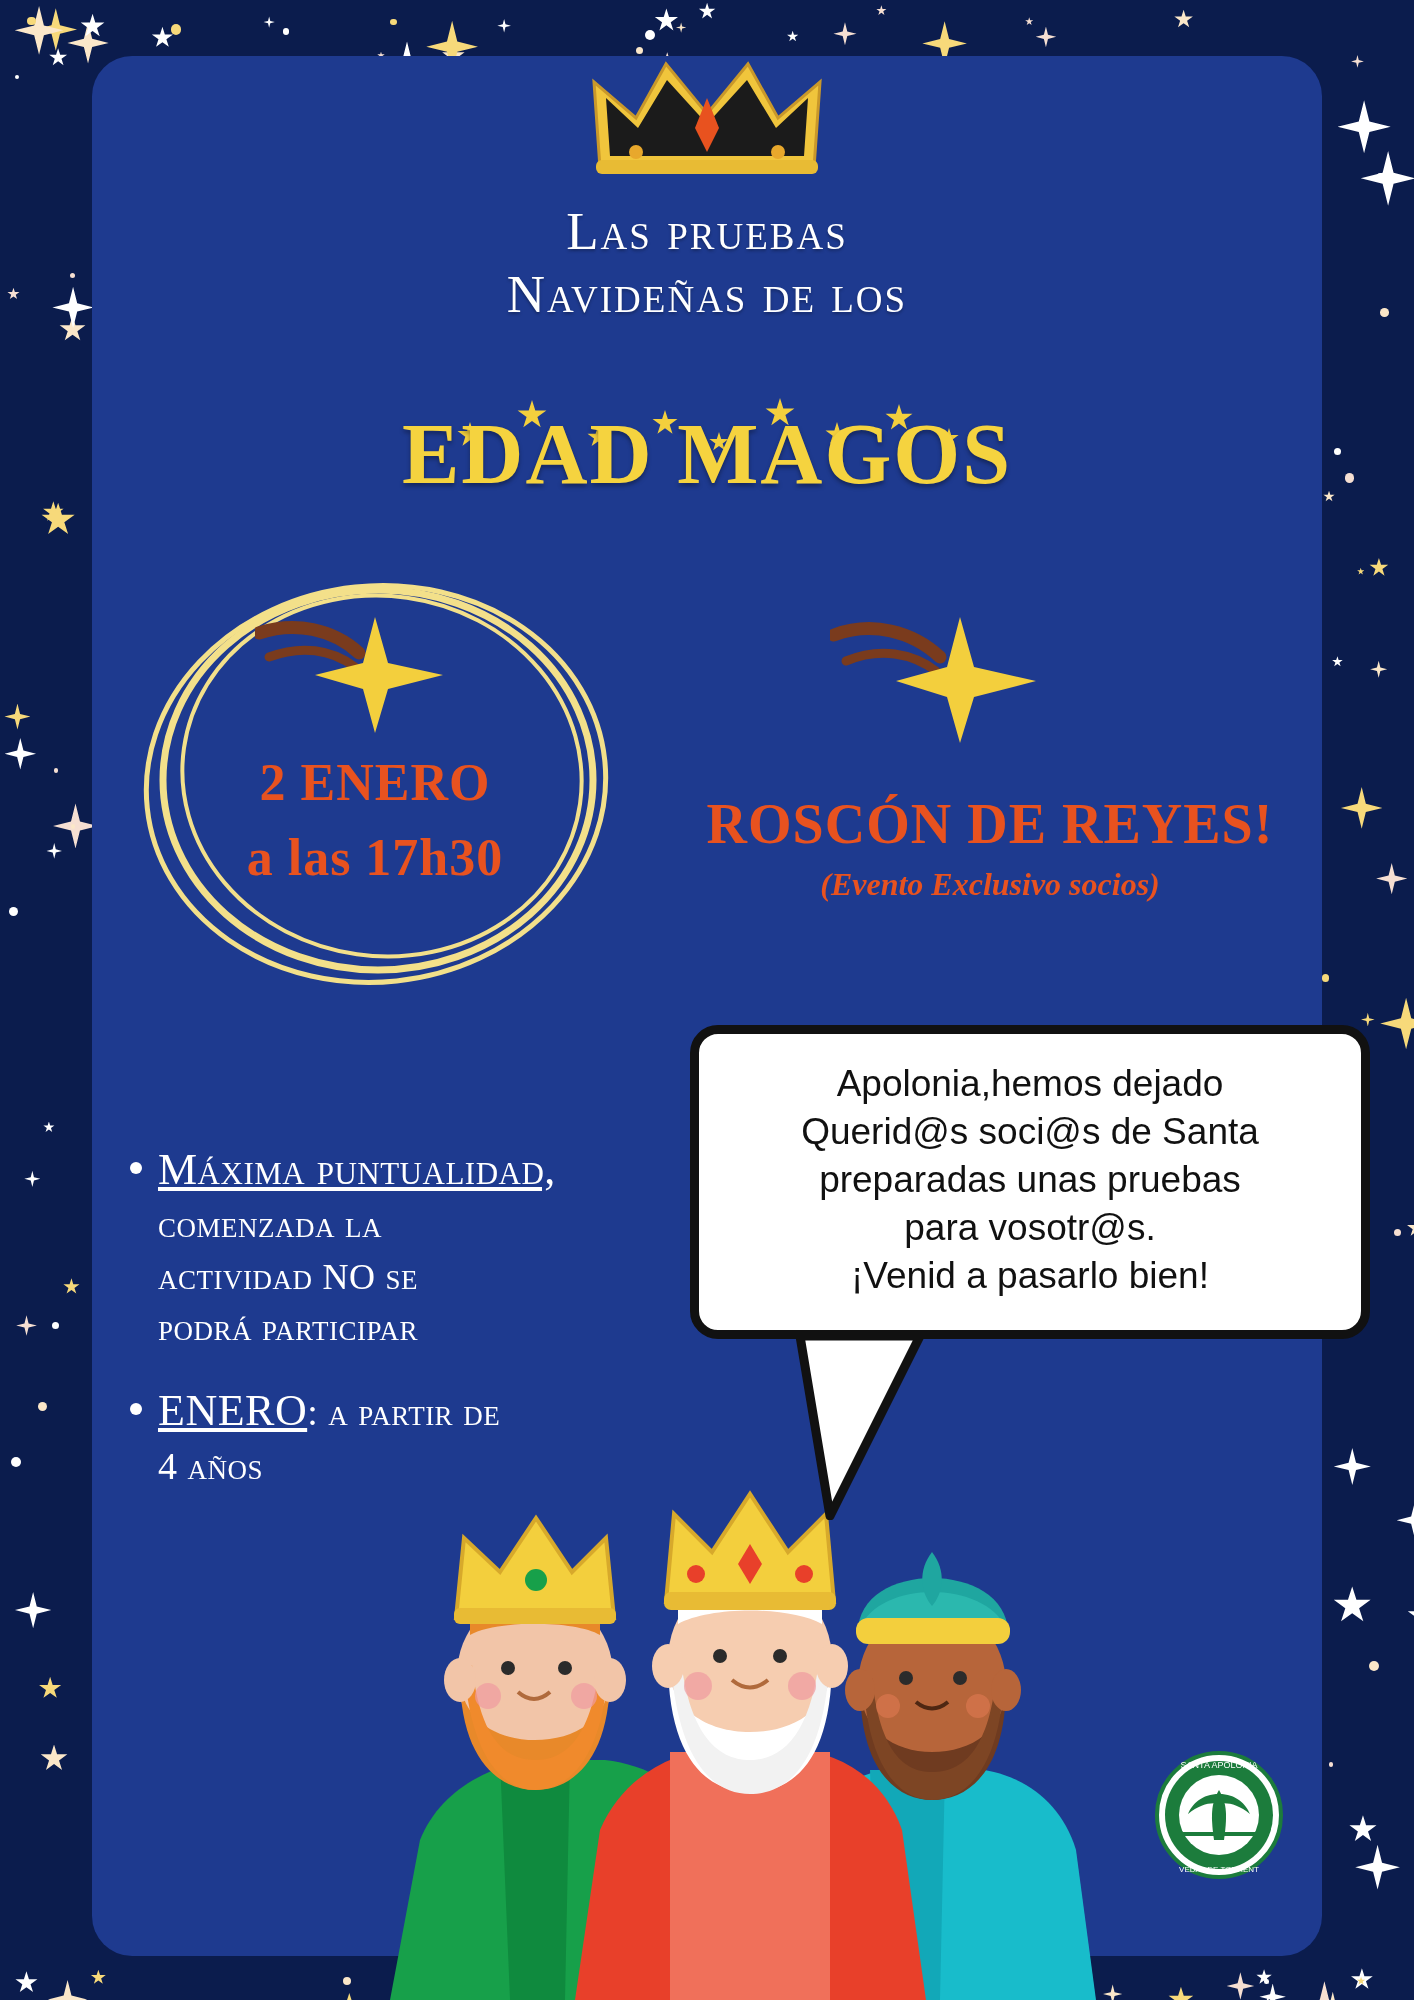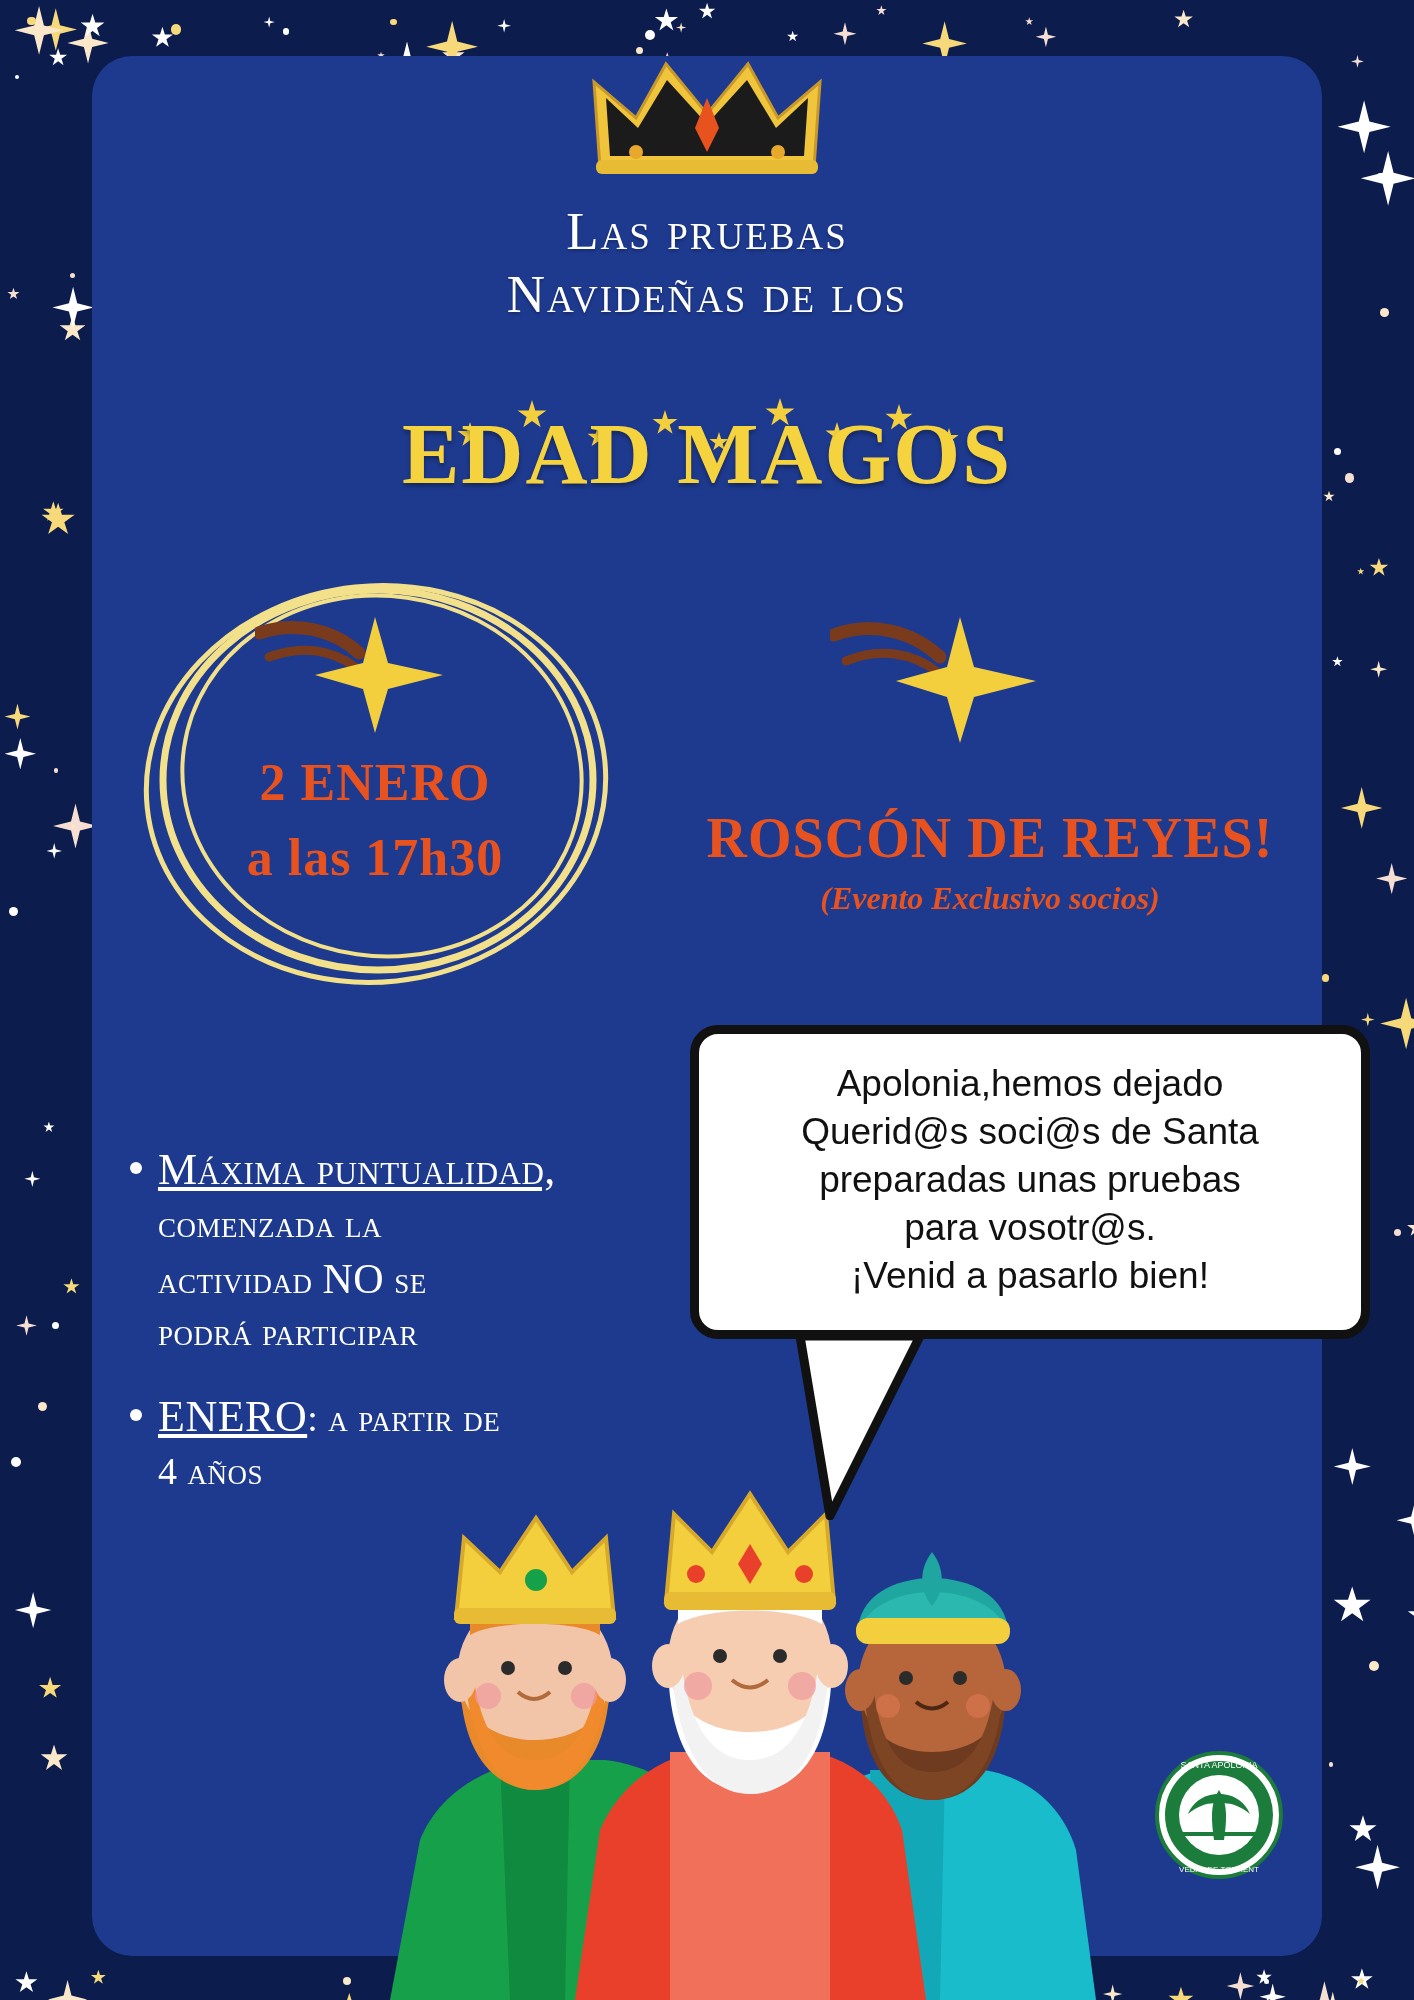--- a/index.html
+++ b/index.html
@@ -129,21 +129,21 @@
     color: #ffffff;
     font-size: 42px;
     font-variant: small-caps;
     letter-spacing: 1px;
   }
   .rt2 {
     color: #e8521f;
     font-size: 56px;
     font-weight: bold;
     letter-spacing: 1px;
-    margin-top: 16px;
+    margin-top: 2px;
   }
   .rt3 {
     color: #e8521f;
     font-size: 32px;
     font-weight: bold;
     font-style: italic;
     margin-top: 10px;
   }
 
   .bullets {
@@ -166,21 +166,21 @@
     margin: 22px 16px 0 0;
     flex: 0 0 auto;
   }
   .btext {
     font-size: 38px;
     line-height: 1.35;
     font-variant: small-caps;
     letter-spacing: .5px;
   }
   .btext .u { text-decoration: underline; font-size: 44px; }
-  .btext .big { font-size: 42px; }
+  .btext .big { font-size: 36px; }
 
   .bubble {
     position: absolute;
     left: 690px;
     top: 1025px;
     width: 680px;
     background: #ffffff;
     border: 9px solid #111111;
     border-radius: 28px;
     padding: 26px 24px 30px;

